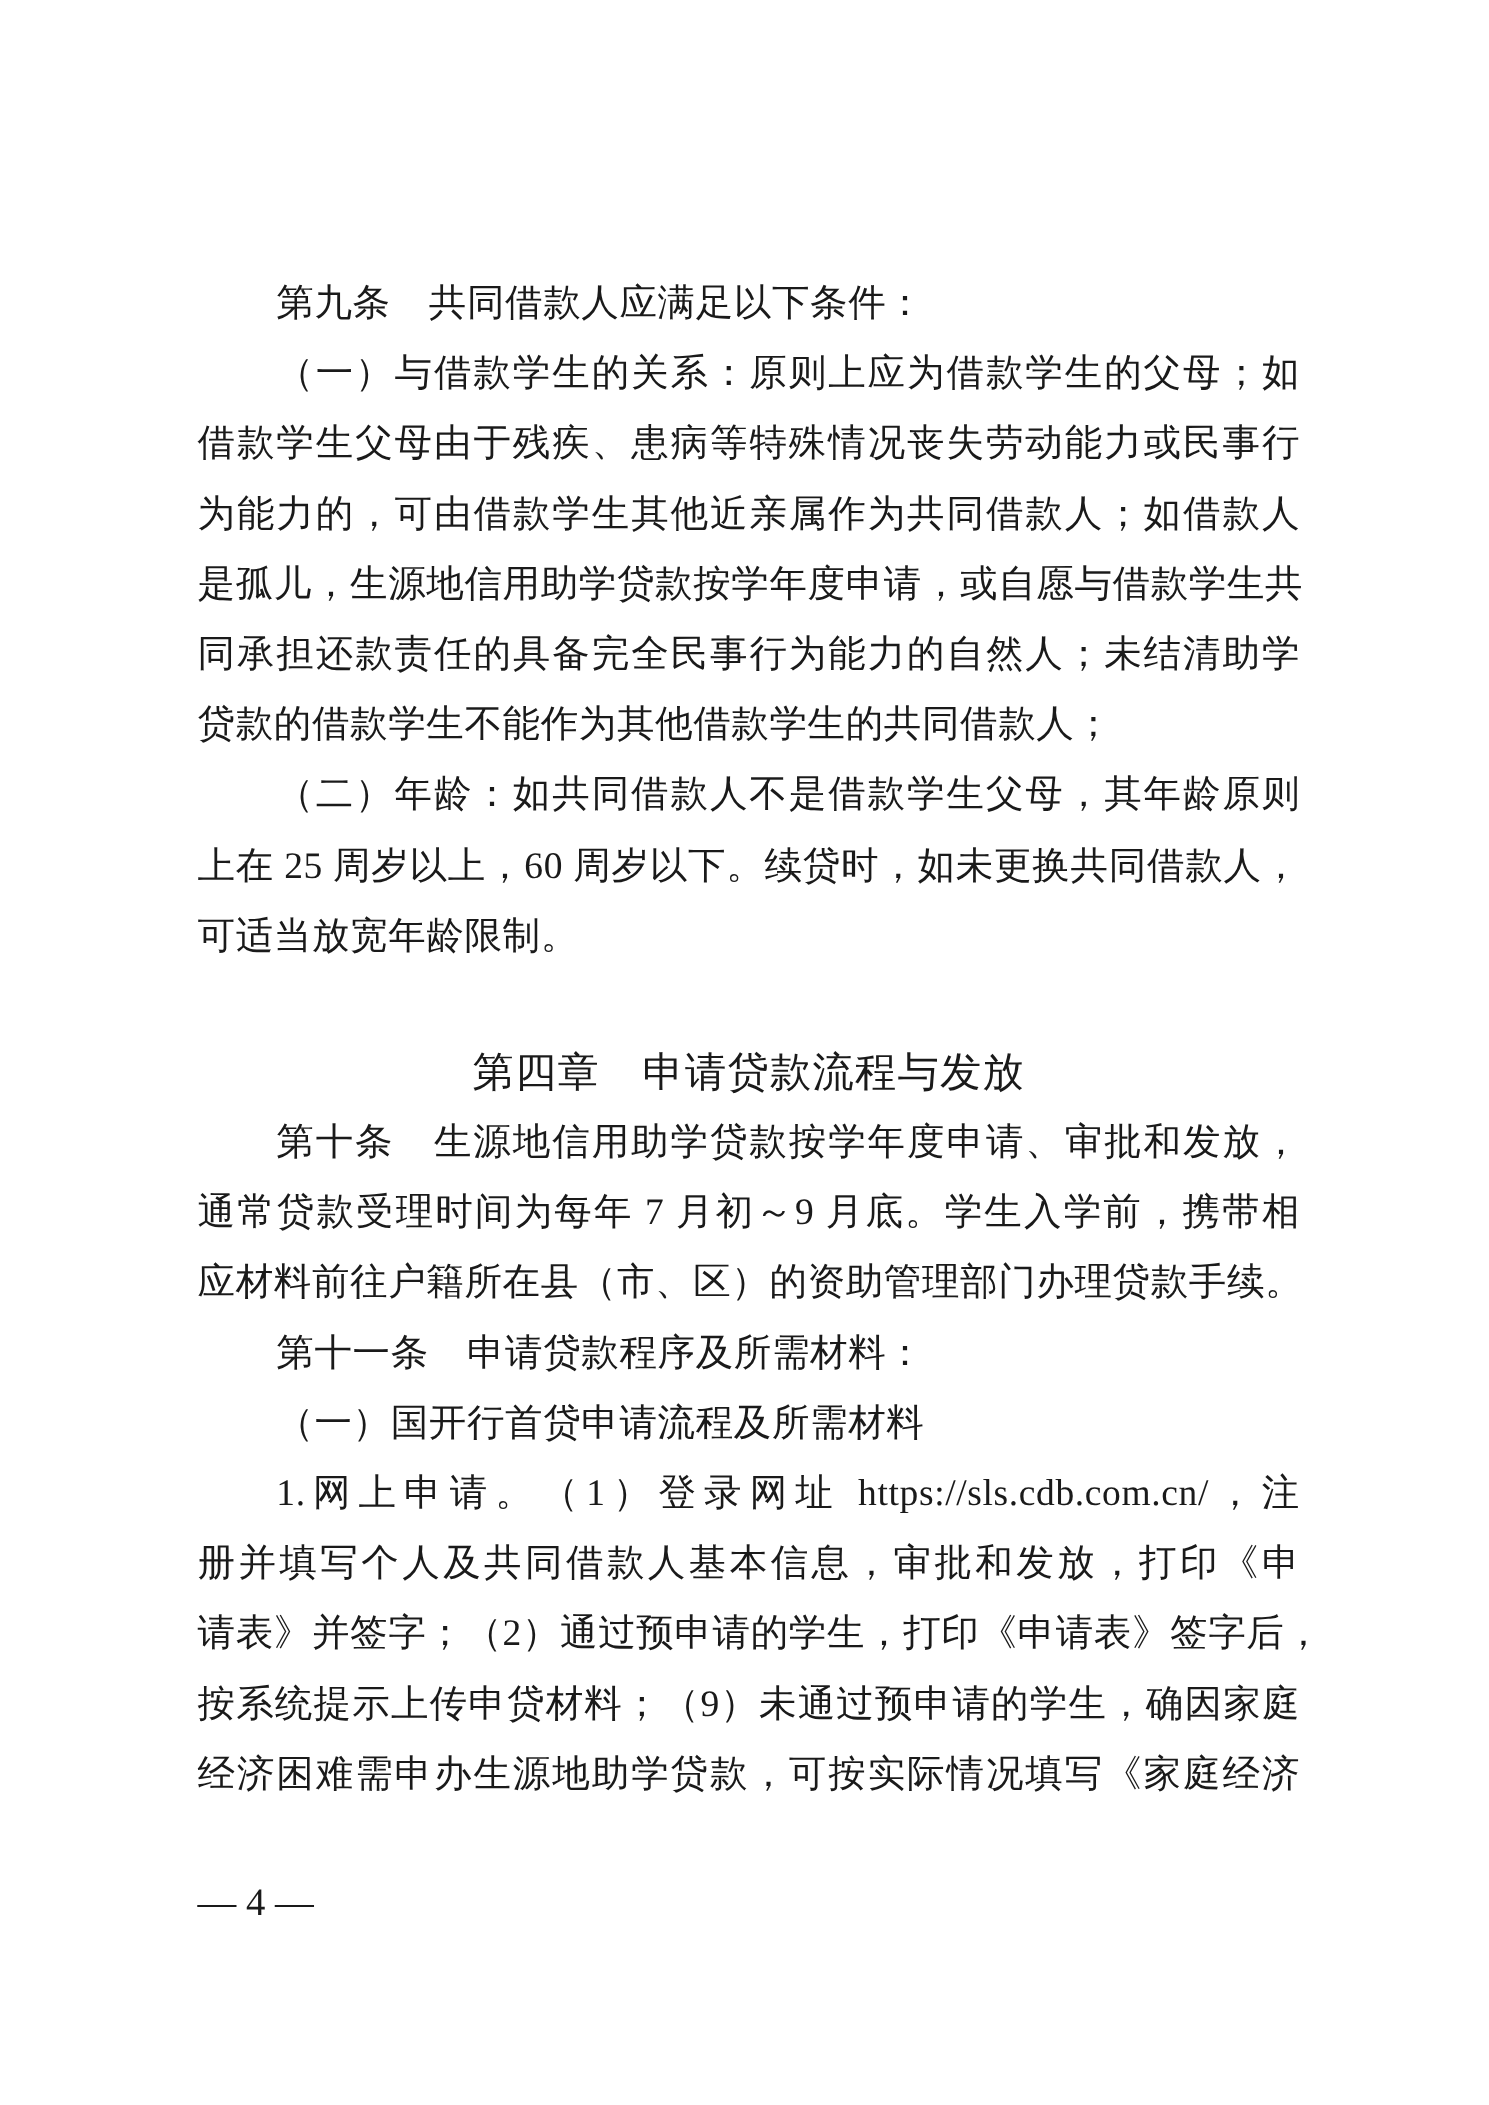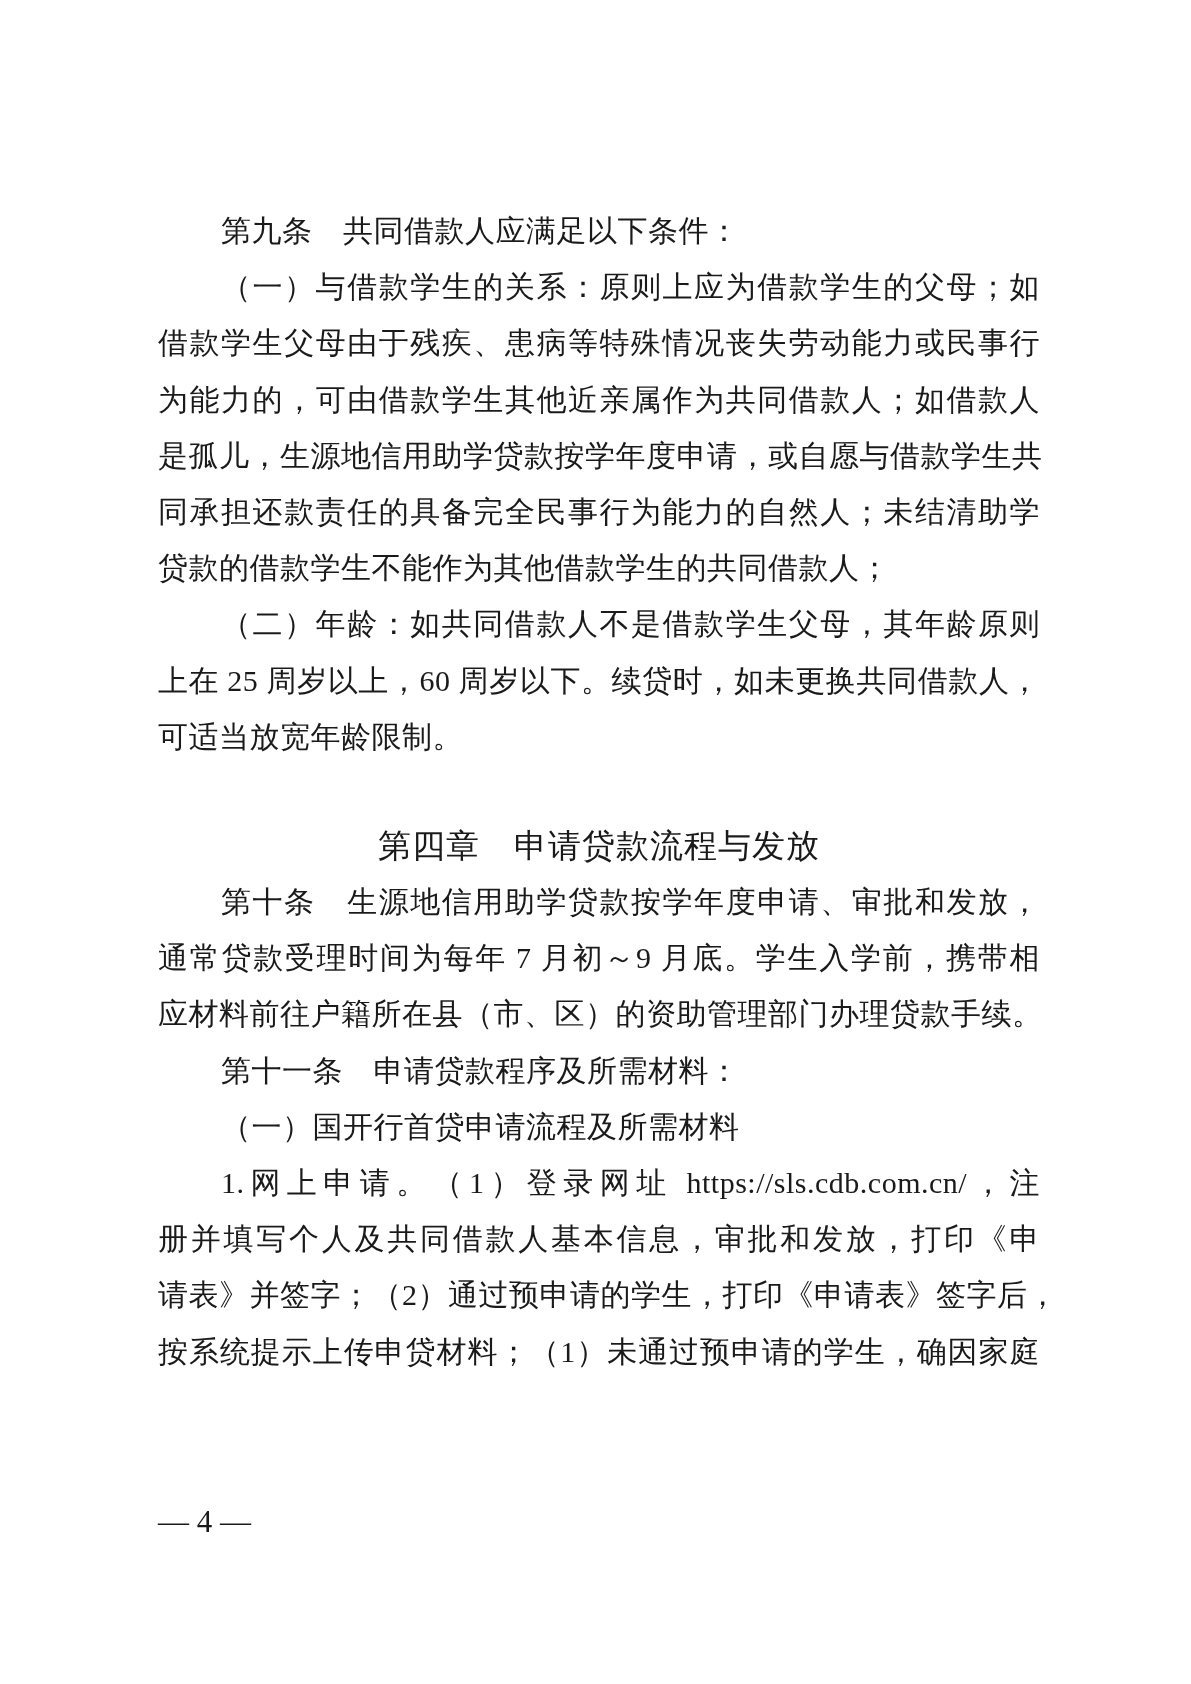--- a/index.html
+++ b/index.html
@@ -12,21 +12,21 @@
     width: 1191px;
     height: 1684px;
     background: #ffffff;
     color: #1a1a1a;
     font-family: "Liberation Serif", "DejaVu Serif", serif;
     overflow: hidden;
   }
   .body-text {
     position: absolute;
     left: 158px;
-    top: 203px;
+    top: 215px;
     width: 882px;
   }
   .line {
     height: 56.2px;
     line-height: 56.2px;
     font-size: 30px;
     white-space: nowrap;
     letter-spacing: 0.5px;
   }
   .indent {
@@ -76,17 +76,18 @@
     <div class="chapter-heading">第四章　申请贷款流程与发放</div>
 
     <div class="line indent stretch">第十条　生源地信用助学贷款按学年度申请、审批和发放，</div>
     <div class="line stretch">通常贷款受理时间为每年 7 月初～9 月底。学生入学前，携带相</div>
     <div class="line stretch">应材料前往户籍所在县（市、区）的资助管理部门办理贷款手续。</div>
     <div class="line indent">第十一条　申请贷款程序及所需材料：</div>
     <div class="line indent">（一）国开行首贷申请流程及所需材料</div>
     <div class="line indent stretch">1.网上申请。（1）登录网址 https://sls.cdb.com.cn/，注</div>
     <div class="line stretch">册并填写个人及共同借款人基本信息，审批和发放，打印《申</div>
     <div class="line stretch">请表》并签字；（2）通过预申请的学生，打印《申请表》签字后，</div>
-    <div class="line stretch">按系统提示上传申贷材料；（1）未通过预申请的学生，确因家庭</div>
+    <div class="line stretch">按系统提示上传申贷材料；（9）未通过预申请的学生，确因家庭</div>
+    <div class="line stretch">经济困难需申办生源地助学贷款，可按实际情况填写《家庭经济</div>
   </div>
 
   <div class="page-footer">— 4 —</div>
 </div>
 
 </body></html>

